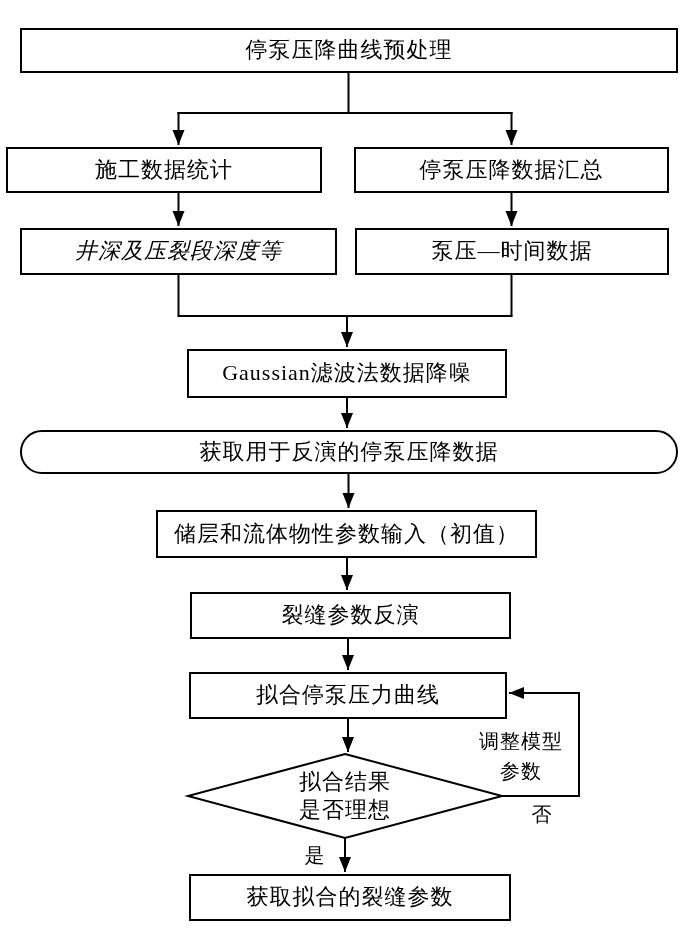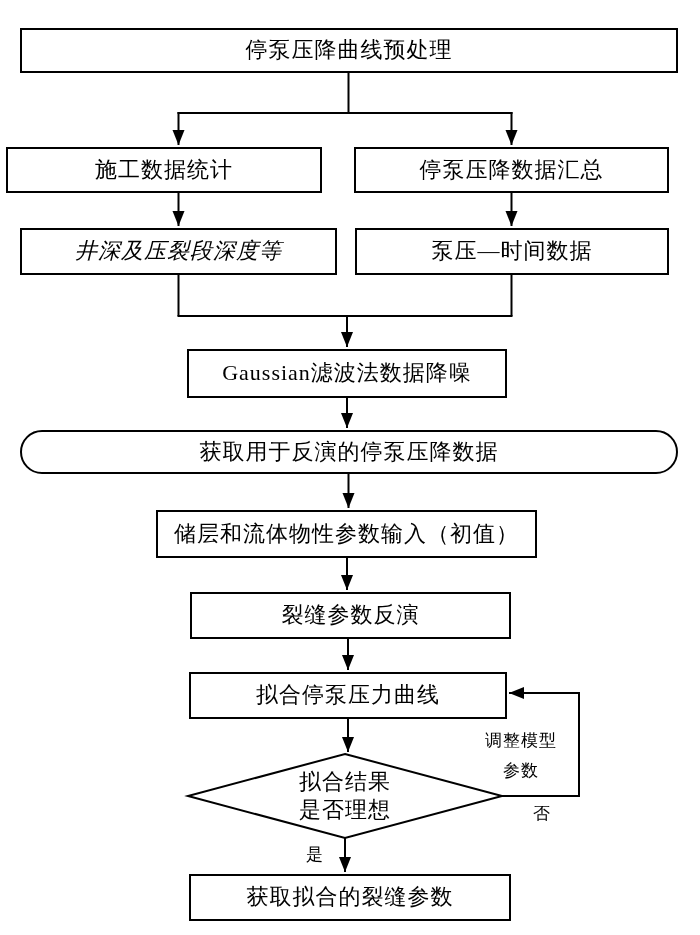--- a/index.html
+++ b/index.html
@@ -15,21 +15,21 @@
     font-size:22px;line-height:1.2;text-align:center;white-space:nowrap;
     letter-spacing:1px;
   }
   .round{border-radius:0;}
   .diamond-text{
     position:absolute;display:flex;align-items:center;justify-content:center;
     font-size:22px;line-height:28px;text-align:center;white-space:pre-line;
     letter-spacing:1px;background:transparent;
   }
   .edge-label{
-    position:absolute;font-size:17px;line-height:30px;text-align:center;
+    position:absolute;font-size:20px;line-height:30px;text-align:center;
     white-space:pre-line;letter-spacing:1px;
   }
 </style>
 </head>
 <body>
 
 <div class="canvas">
 
   <svg class="wires" viewBox="0 0 700 935" xmlns="http://www.w3.org/2000/svg">
     <defs>

